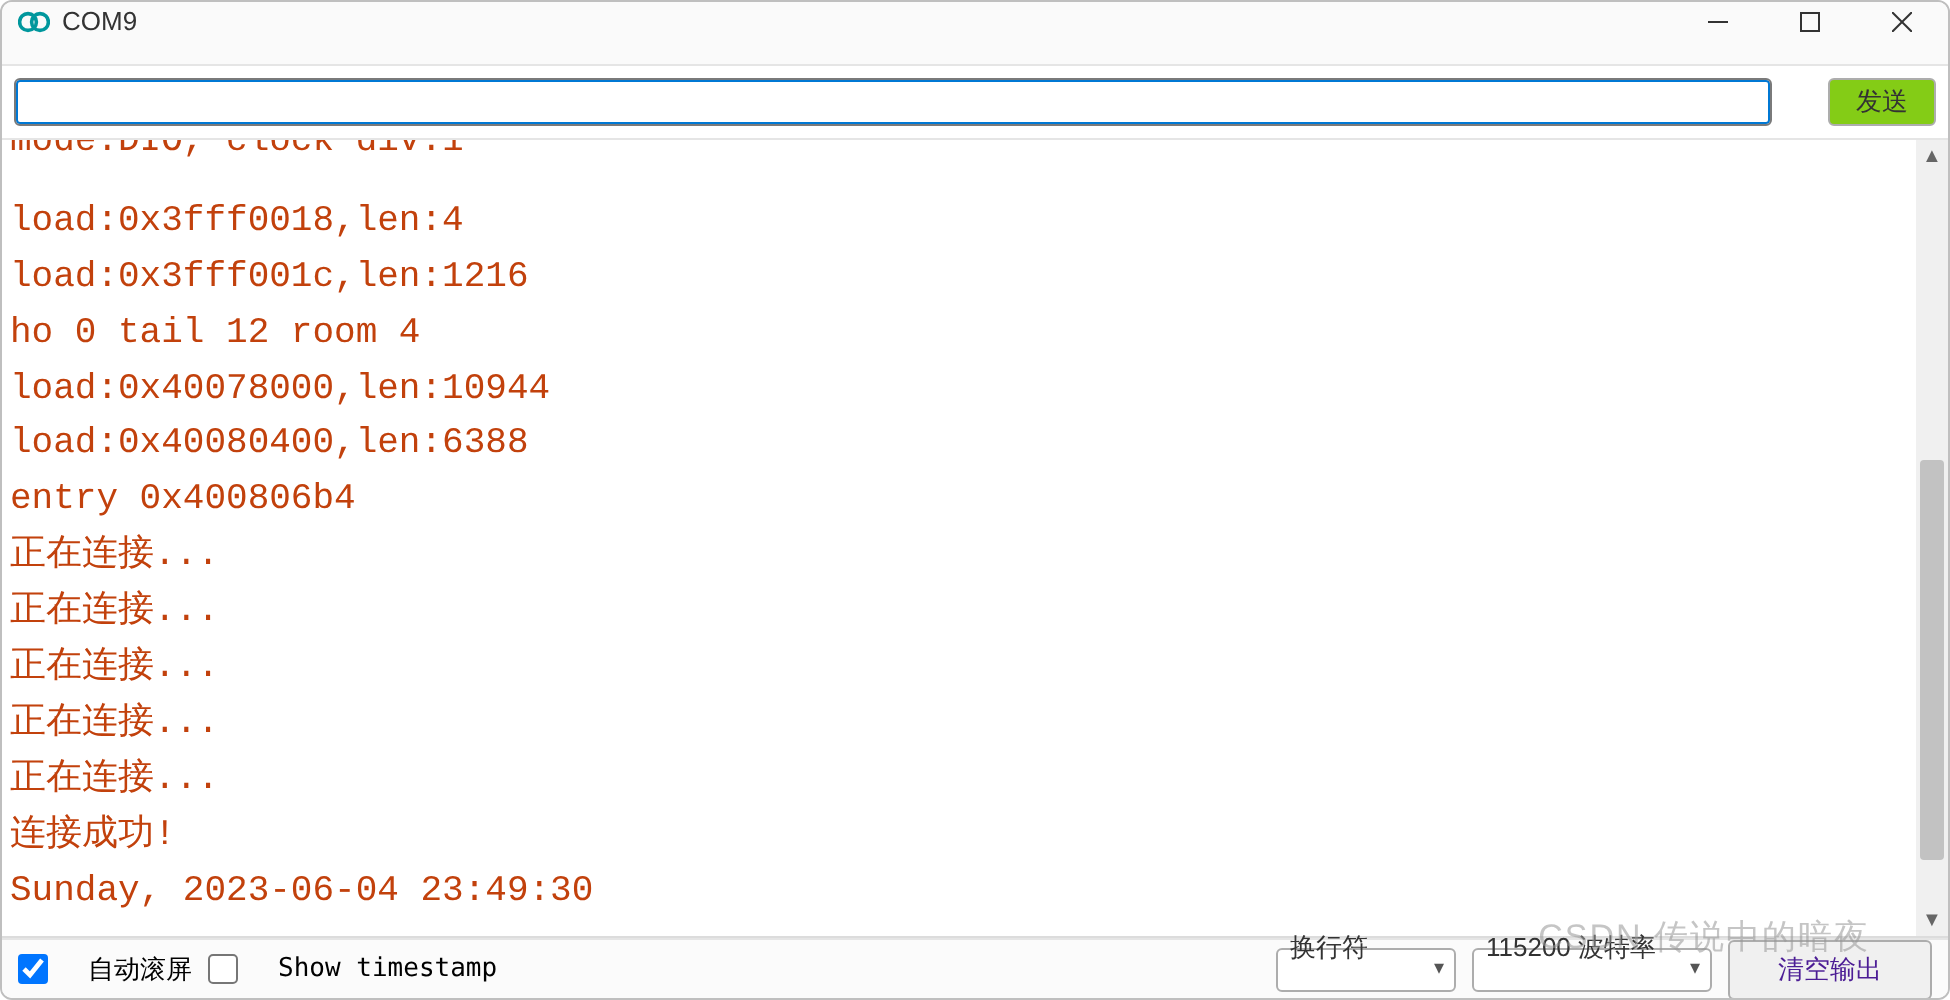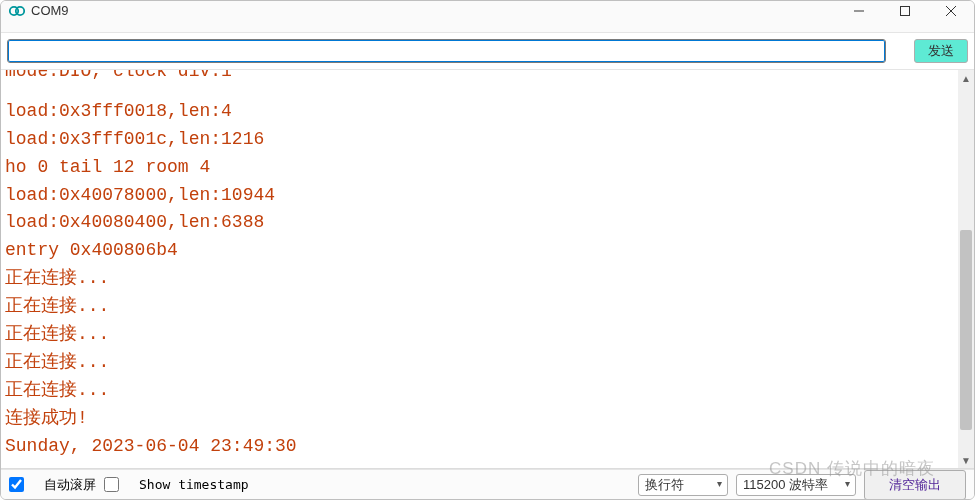--- a/index.html
+++ b/index.html
@@ -46,21 +46,21 @@
       border: 1px solid #7a7a7a;
       border-radius: 3px;
       background: #fff;
       box-shadow: 0 0 0 1px #0078d4 inset;
       padding: 0 6px;
       font-size: 13px;
     }
     .send-btn {
       width: 54px; height: 24px;
       border: 1px solid #adadad;
-      background: #5eead4;
+      background: #84cc16;
       border-radius: 3px;
       font-size: 13px;
       color: #333;
       cursor: pointer;
       margin-left: 22px;
     }
     .console-wrap {
       position: relative;
       height: 400px;
       border-top: 1px solid #e5e5e5;
@@ -117,23 +117,23 @@
       display: inline-flex; align-items: center; gap: 20px;
       font-family: Consolas, "Microsoft YaHei", monospace;
     }
     .chk input { width: 15px; height: 15px; accent-color: #0075ff; }
     .spacer { flex: 1; }
     .select {
       height: 22px;
       border: 1px solid #adadad;
       border-radius: 3px;
       background: #fff;
-      padding: 0 18px 0 6px;
-      position: relative;
-      display: inline-flex; align-items: center;
+      padding: 0 18px 12px 6px;
+      position: relative;
+      display: inline-flex; align-items: flex-end;
       font-size: 13px;
       color: #333;
       min-width: 90px;
     }
     .select::after {
       content: "▾";
       position: absolute; right: 5px; top: 3px;
       font-size: 10px; color: #555;
     }
     .clear-btn {

